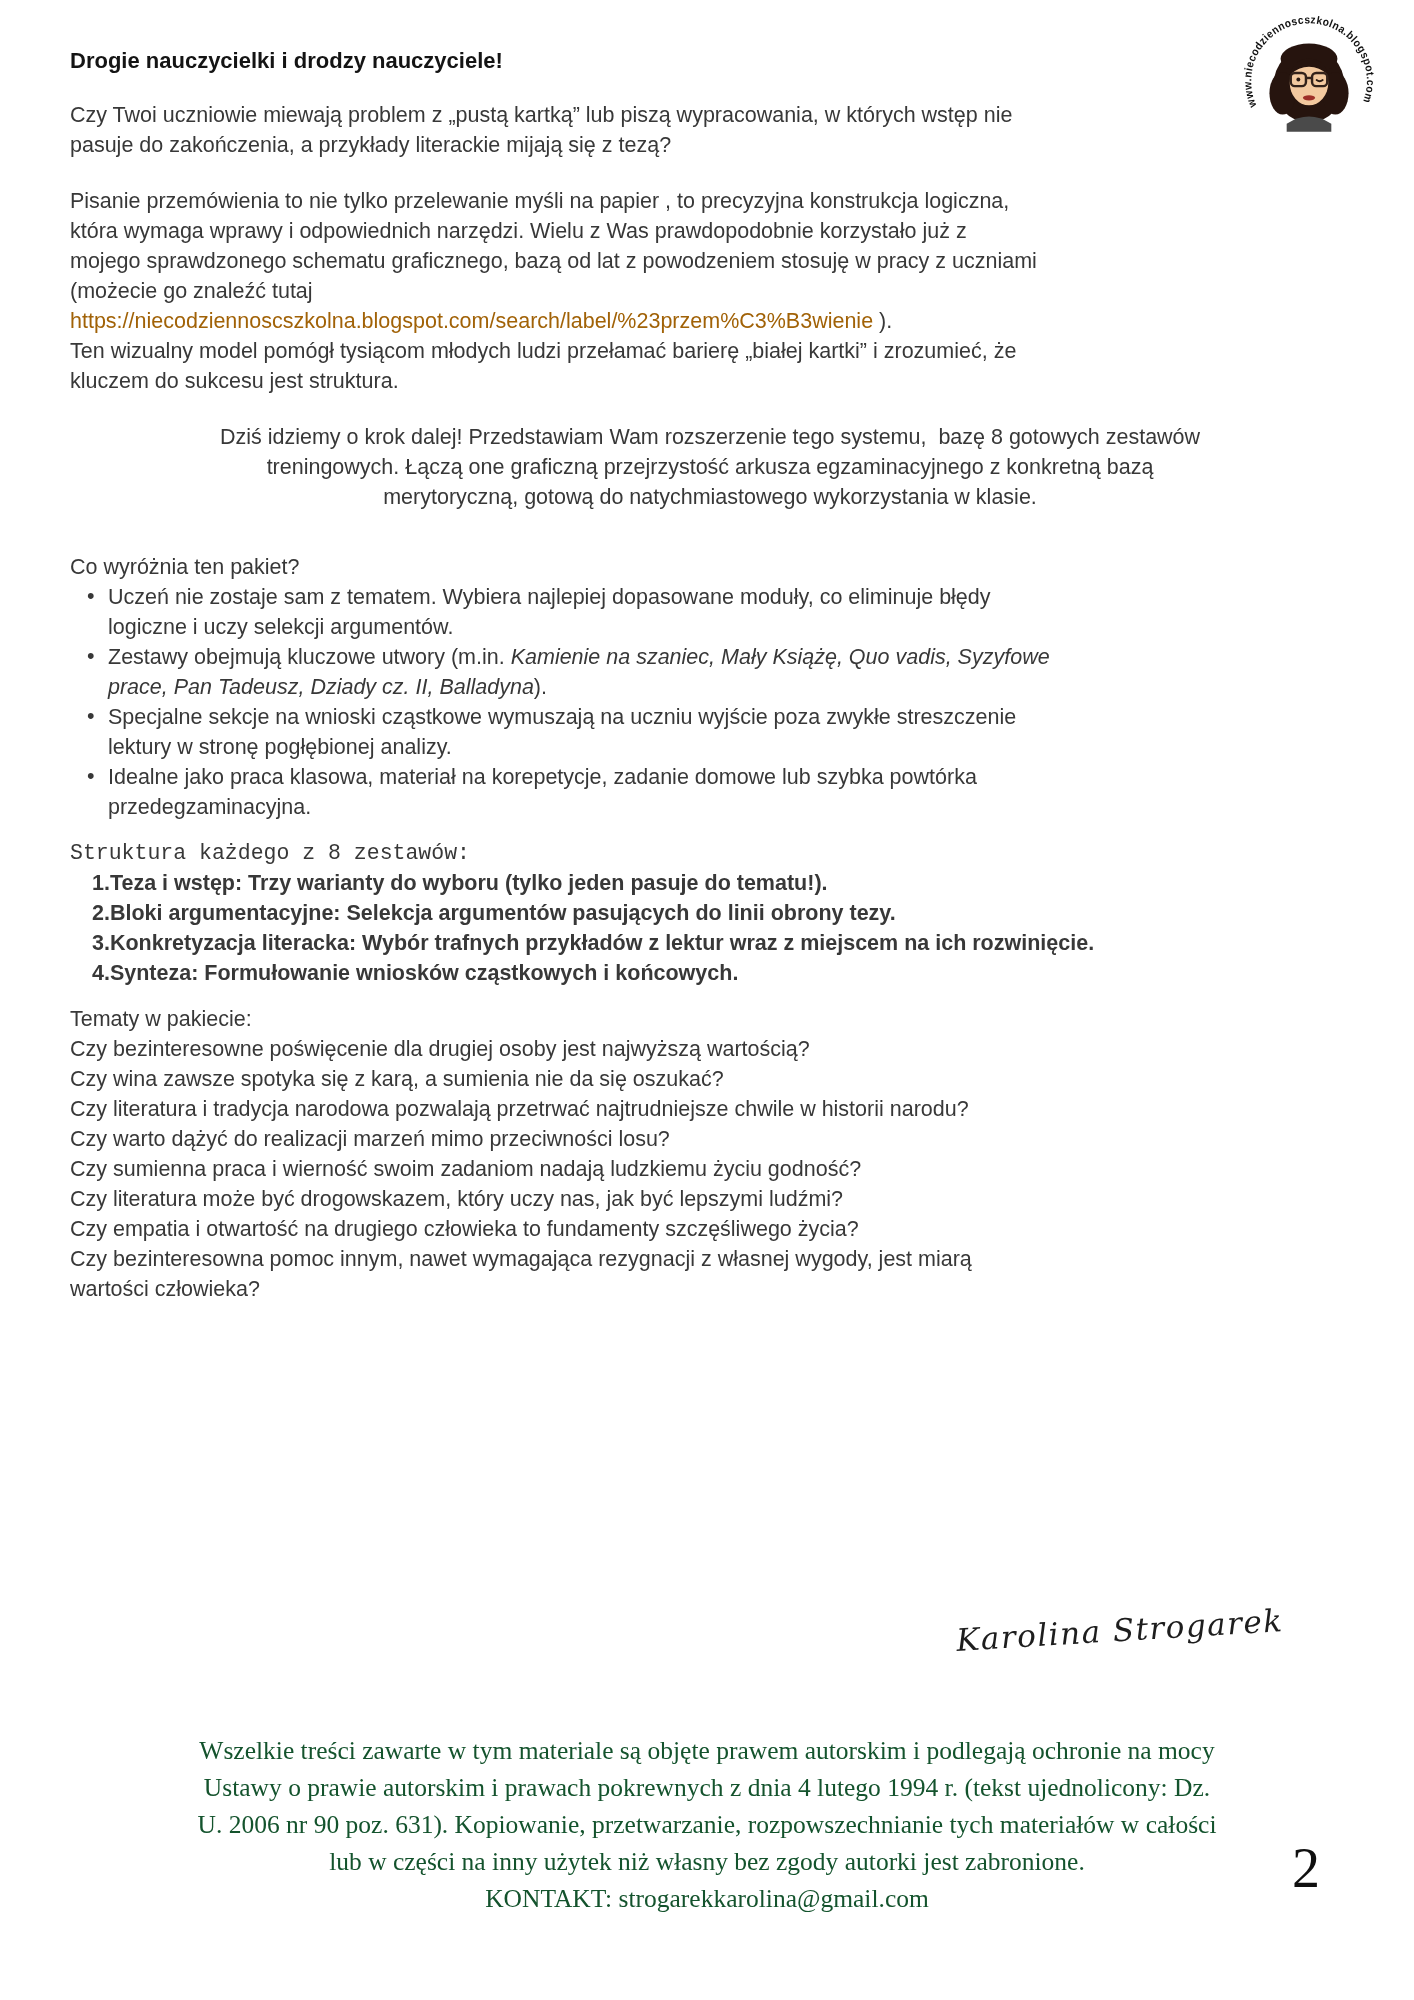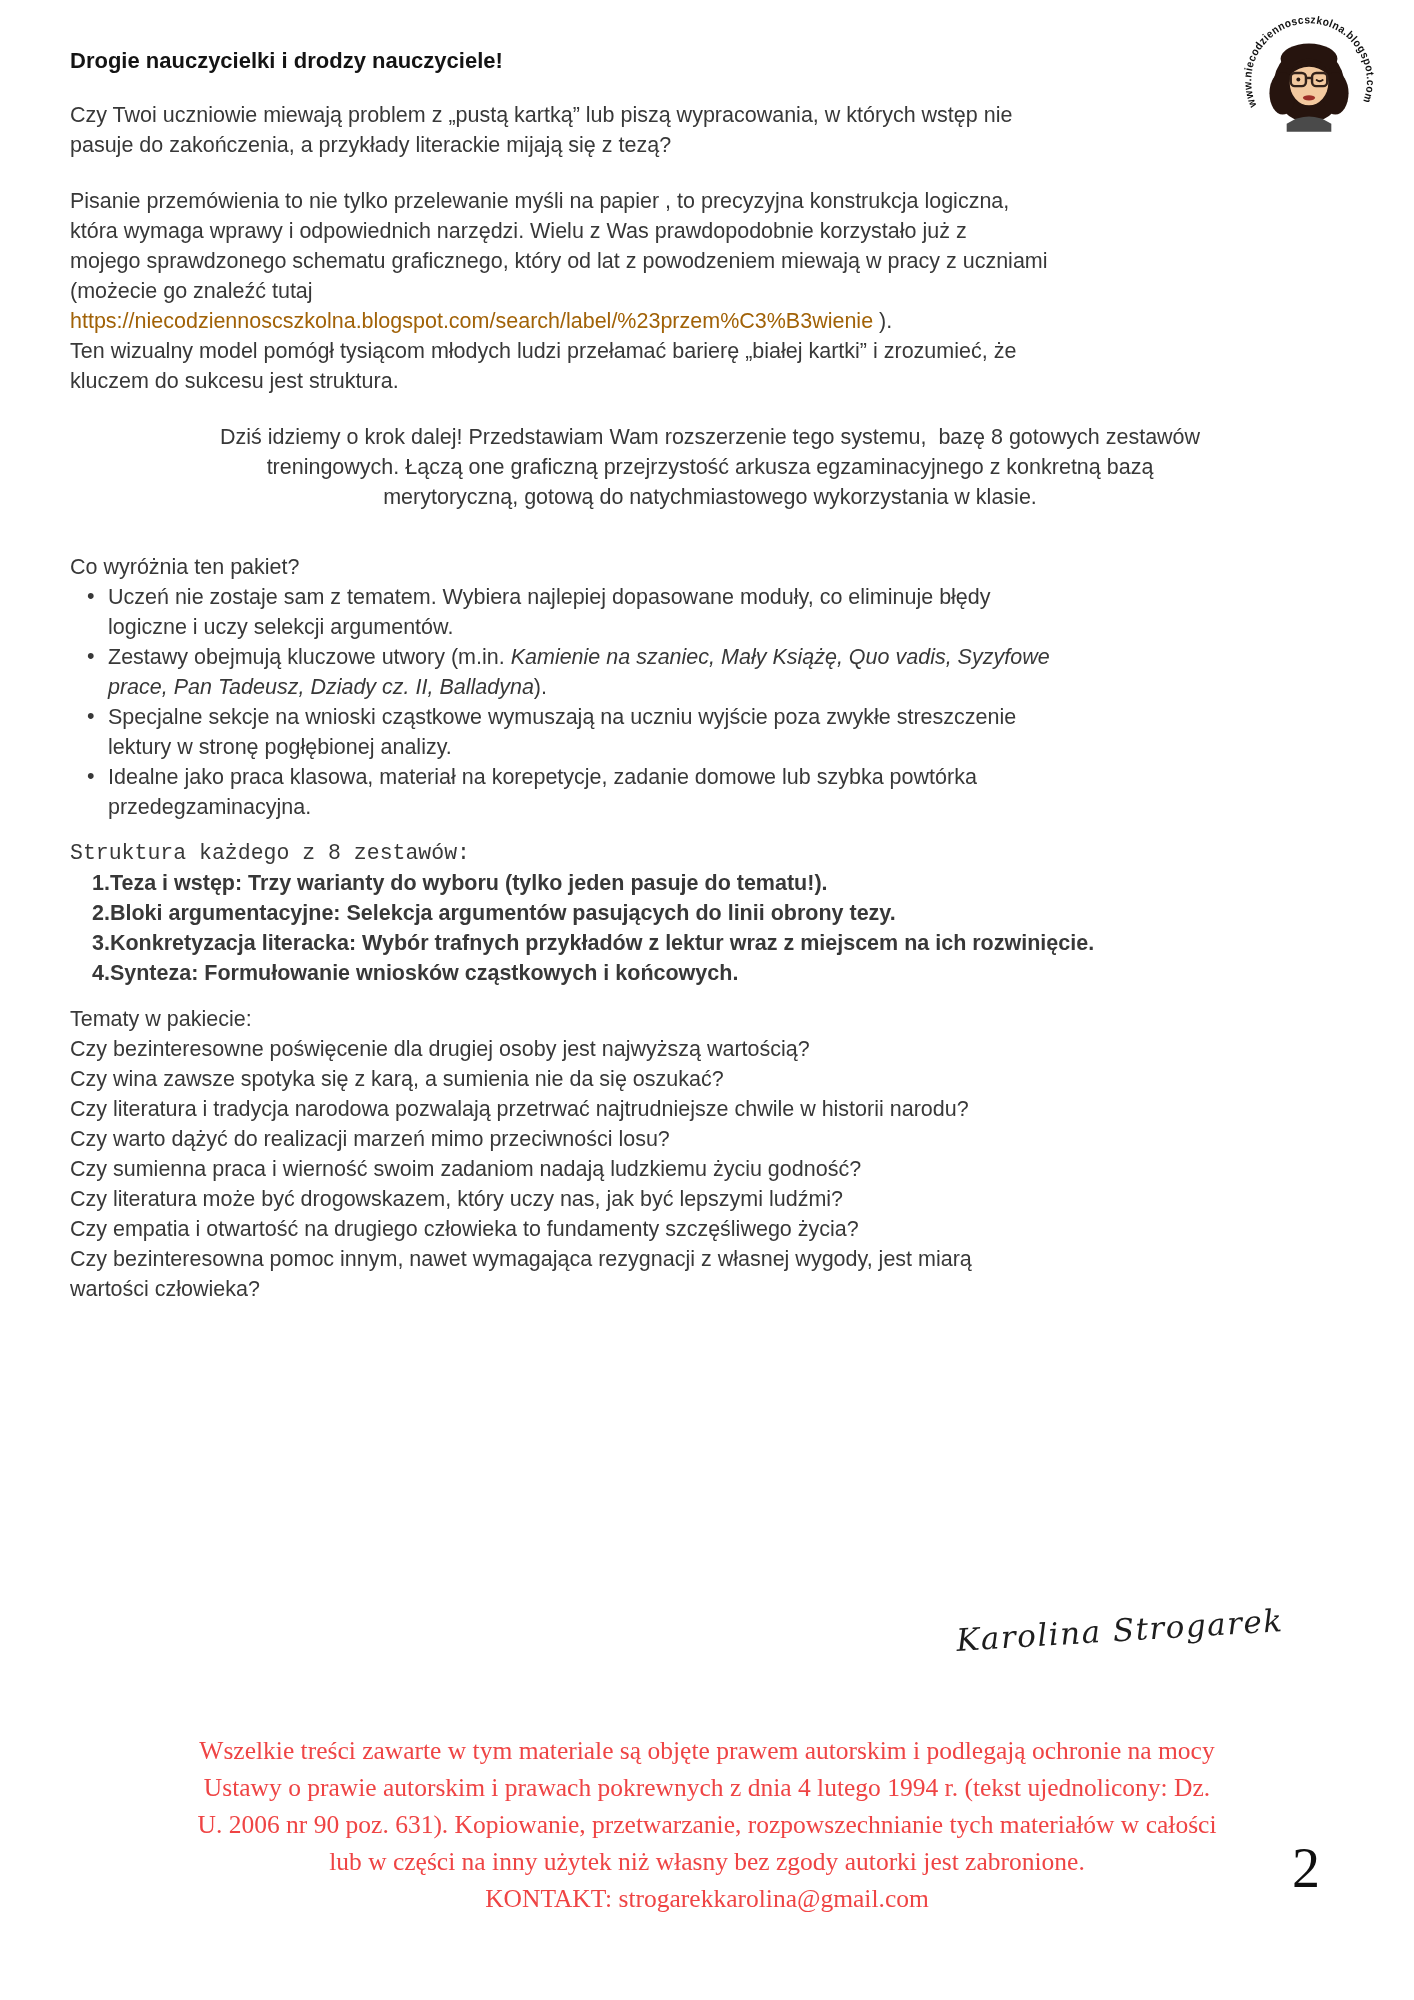--- a/index.html
+++ b/index.html
@@ -27,21 +27,21 @@
   .signature {
     position:absolute; top:1612px; right:130px;
     font-family:"DejaVu Serif","Liberation Serif",serif;
     font-style:italic; font-size:31px; color:#1d1d1d;
     transform:rotate(-3.5deg); letter-spacing:1.5px; white-space:nowrap;
   }
   .footer {
     position:absolute; top:1732px; left:50px; right:50px;
     text-align:center;
     font-family:"Liberation Serif","DejaVu Serif",serif;
-    font-size:25.5px; line-height:37px; color:#ef4444;
+    font-size:25.5px; line-height:37px; color:#14532d;
   }
   .page-number {
     position:absolute; top:1838px; right:94px;
     font-family:"Liberation Serif","DejaVu Serif",serif;
     font-size:56px; color:#101010; line-height:60px;
   }
   .logo { position:absolute; top:8px; right:34px; width:142px; height:142px; }
 </style>
 </head>
 <body>
@@ -91,21 +91,21 @@
     <div class="line"><span>Czy Twoi uczniowie miewają problem z „pustą kartką” lub piszą wypracowania, w których wstęp nie</span></div>
         <div class="line"><span>pasuje do zakończenia, a przykłady literackie mijają się z tezą?</span></div>
       </div>
 
     <div class="para">
 
         <div class="line"><span>Pisanie przemówienia to nie tylko przelewanie myśli na papier , to precyzyjna konstrukcja logiczna,</span></div>
 
         <div class="line"><span>która wymaga wprawy i odpowiednich narzędzi. Wielu z Was prawdopodobnie korzystało już z</span></div>
 
-        <div class="line"><span>mojego sprawdzonego schematu graficznego, który od lat z powodzeniem miewają w pracy z uczniami</span></div>
+        <div class="line"><span>mojego sprawdzonego schematu graficznego, bazą od lat z powodzeniem stosuję w pracy z uczniami</span></div>
 
         <div class="line"><span>(możecie go znaleźć tutaj</span></div>
 
         <div class="line"><a class="link">https://niecodziennoscszkolna.blogspot.com/search/label/%23przem%C3%B3wienie</a><span> ).</span></div>
 
         <div class="line"><span>Ten wizualny model pomógł tysiącom młodych ludzi przełamać barierę „białej kartki” i zrozumieć, że</span></div>
 
         <div class="line"><span>kluczem do sukcesu jest struktura.</span></div>
       </div>
 

